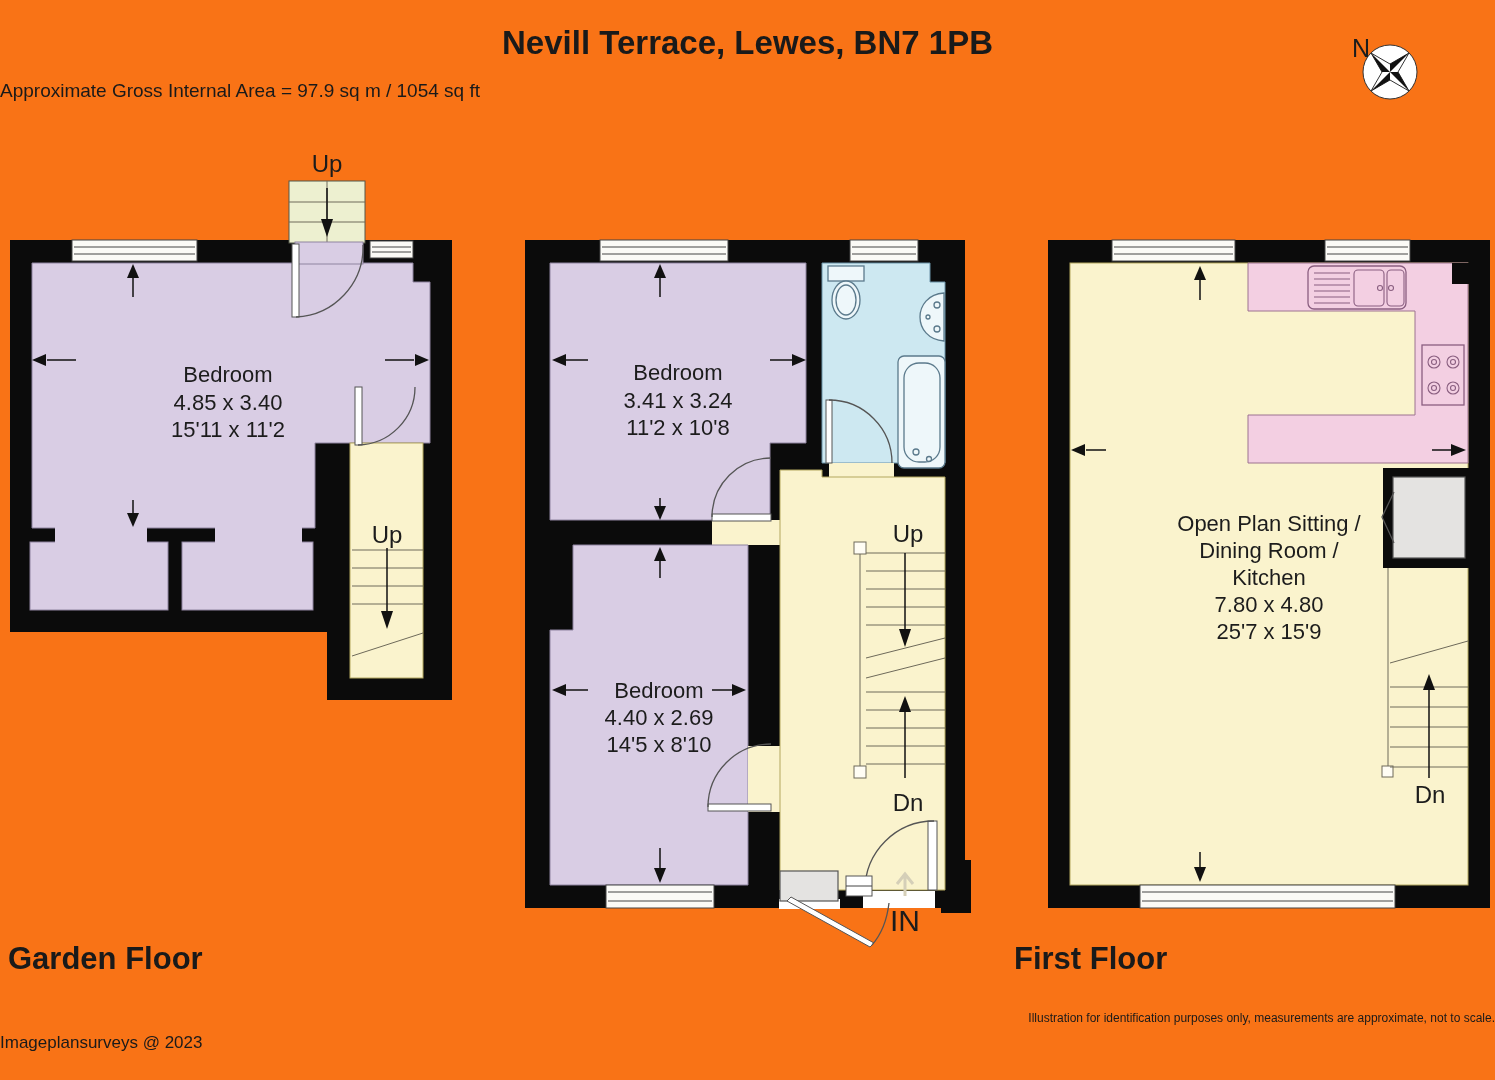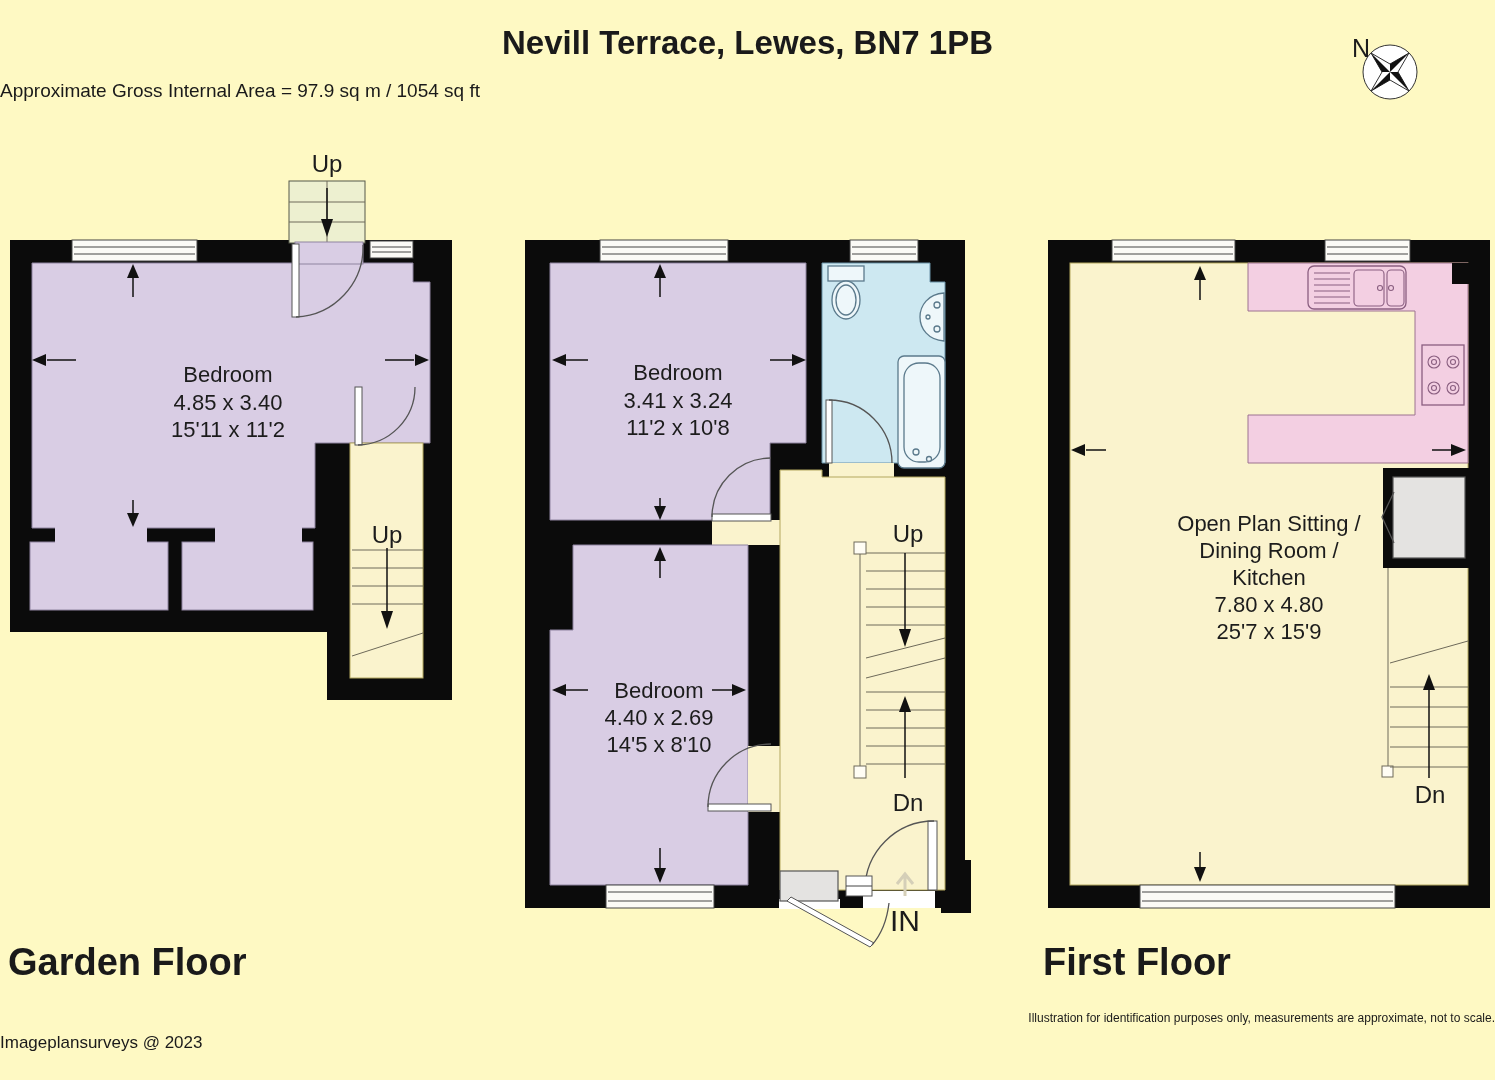--- a/index.html
+++ b/index.html
@@ -1,22 +1,22 @@
 <!DOCTYPE html>
 <html><head>
 <meta charset="utf-8">
 <style>
   html,body{margin:0;padding:0;background:#ffffff;}
-  .canvas{position:relative;width:1495px;height:1080px;background:#fef9c3;overflow:hidden;
+  .canvas{position:relative;width:1495px;height:1080px;background:#f97316;overflow:hidden;
           font-family:"Liberation Sans",sans-serif;color:#1a1a1a;}
   .title{position:absolute;top:24px;left:0;width:100%;text-align:center;
          font-size:33px;font-weight:bold;}
   .subtitle{position:absolute;top:80px;left:0;width:100%;text-align:left;font-size:19px;}
-  .floor-label{position:absolute;top:941px;font-size:38px;font-weight:bold;}
-  .fl-garden{left:8px;} .fl-ground{left:527px;} .fl-first{left:1043px;text-align:center;}
+  .floor-label{position:absolute;top:941px;font-size:31px;font-weight:bold;}
+  .fl-garden{left:8px;} .fl-ground{left:527px;} .fl-first{left:1014px;text-align:center;}
   .footer1{position:absolute;top:1011px;left:0;width:100%;text-align:right;font-size:12px;}
   .footer2{position:absolute;top:1033px;left:0;width:100%;text-align:left;font-size:17px;}
   svg.plan{position:absolute;left:0;top:0;}
   .wall{fill:#0b0b0b;stroke:none;}
   .purple{fill:#d9cde4;stroke:#8f84a0;stroke-width:1;}
   .yellow{fill:#faf3cd;stroke:#b3a75f;stroke-width:1;}
   .green{fill:#edf0d0;stroke:#55584a;stroke-width:1;}
   .blue{fill:#cde8f1;stroke:#6a93a8;stroke-width:1;}
   .pink{fill:#f3cfe2;stroke:#9c7390;stroke-width:1;}
   .greybox{fill:#e4e3e1;stroke:#555;stroke-width:1.2;}

